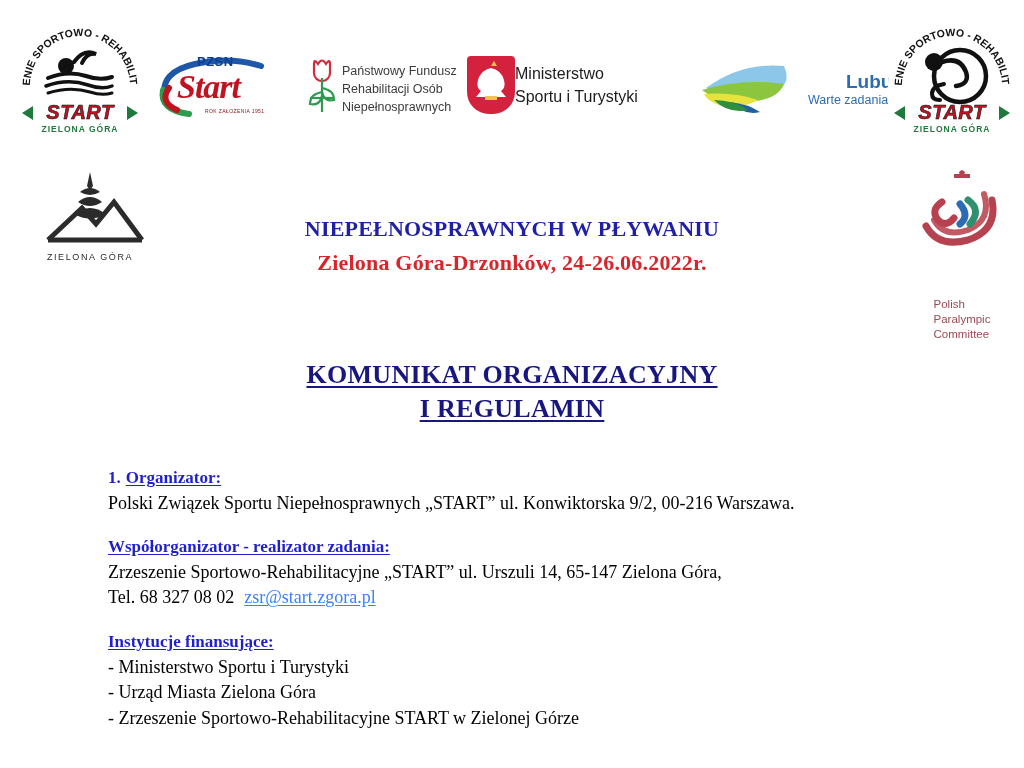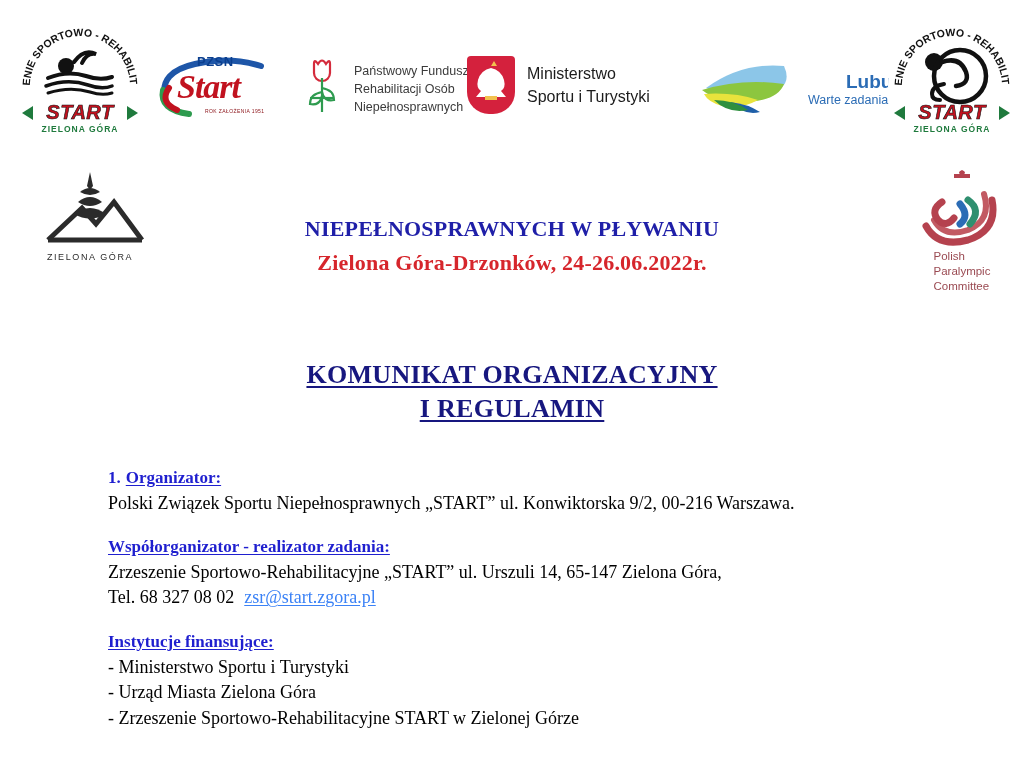--- a/index.html
+++ b/index.html
@@ -92,31 +92,31 @@
     font-weight: bold; font-style: italic; font-size: 34px;
     color: #c1121f; letter-spacing: -1px;
   }
   .pzsn .pzsn-sub {
     position: absolute; top: 60px; left: 52px;
     font-family: "Liberation Sans", sans-serif;
     font-size: 5px; color: #8a1016; letter-spacing: .4px;
   }
 
   
-  .pfron { gap: 12px; }
+  .pfron { gap: 0; }
   .pfron .pfron-text {
     font-family: "Liberation Sans", sans-serif;
     font-size: 12.5px;
     line-height: 1.45;
     color: #3b3b3b;
     white-space: pre-line;
   }
 
   
-  .ministry { gap: 12px; }
+  .ministry { }
   .ministry .shield {
     width: 48px; height: 58px;
     background: #d4213d;
     border-radius: 4px 4px 22px 22px;
     position: relative;
   }
   .ministry .ministry-text {
     font-family: "Liberation Sans", sans-serif;
     font-size: 16px;
     line-height: 1.45;
@@ -300,21 +300,21 @@
     <path d="M60 4 l3 14 l-3 4 l-3 -4 z" fill="#2b2b2b"></path>
     <path d="M50 24 q10 -8 20 0 q-10 6 -20 0 z" fill="#2b2b2b"></path>
     <path d="M48 34 q12 -10 24 0 q-12 8 -24 0 z" fill="#2b2b2b"></path>
     <path d="M44 46 q16 -12 32 0 q-16 9 -32 0 z" fill="#2b2b2b"></path>
     <path d="M18 72 L52 40 L66 56 L84 34 L112 72" fill="none" stroke="#2b2b2b" stroke-width="5"></path>
     <path d="M18 72 h94" fill="none" stroke="#2b2b2b" stroke-width="5"></path>
   </svg>
   <div class="zg-caption">ZIELONA GÓRA</div>
 </div>
 
-<div class="logo paralympic" style="position:absolute; left:908px; top:170px;">
+<div class="logo paralympic" style="position:absolute; left:908px; top:170px;gap:48px;">
   <svg width="108" height="76">
     <path d="M54 6 q-6 -4 0 -6 q6 2 0 6" fill="#b5424e"></path>
     <path d="M46 4 h16 v4 h-16 z" fill="#b5424e"></path>
     <path d="M84 30 q6 30 -24 40 q-30 8 -42 -14" fill="none" stroke="#b5424e" stroke-width="7" stroke-linecap="round"></path>
     <path d="M76 24 q8 26 -16 36 q-24 8 -34 -10" fill="none" stroke="#c25a63" stroke-width="6" stroke-linecap="round"></path>
     <path d="M34 32 q-12 8 -4 18 q8 8 16 -2" fill="none" stroke="#b5424e" stroke-width="7" stroke-linecap="round"></path>
     <path d="M52 34 q10 12 0 20" fill="none" stroke="#2b6cb5" stroke-width="7" stroke-linecap="round"></path>
     <path d="M60 30 q14 10 2 24" fill="none" stroke="#2f8f6f" stroke-width="7" stroke-linecap="round"></path>
   </svg>
   <div class="par-text">Polish

